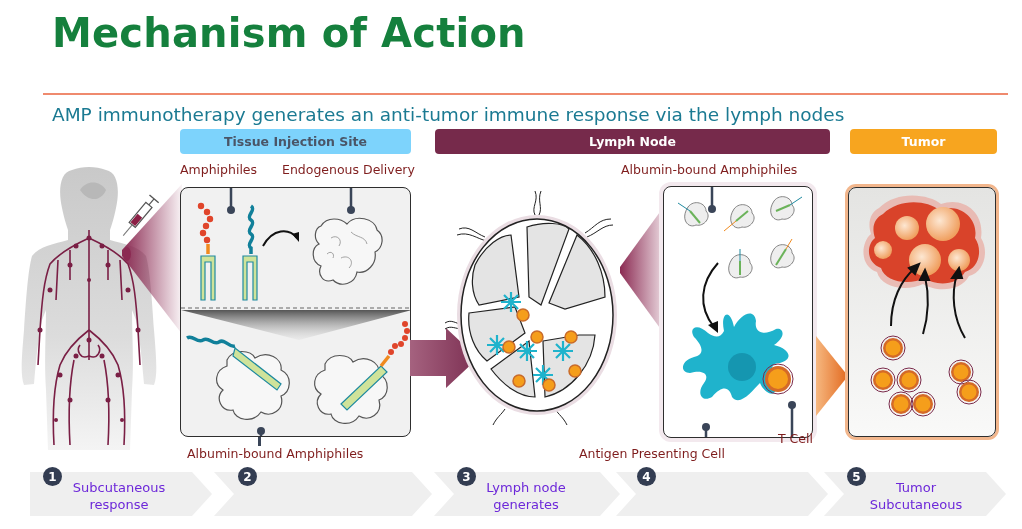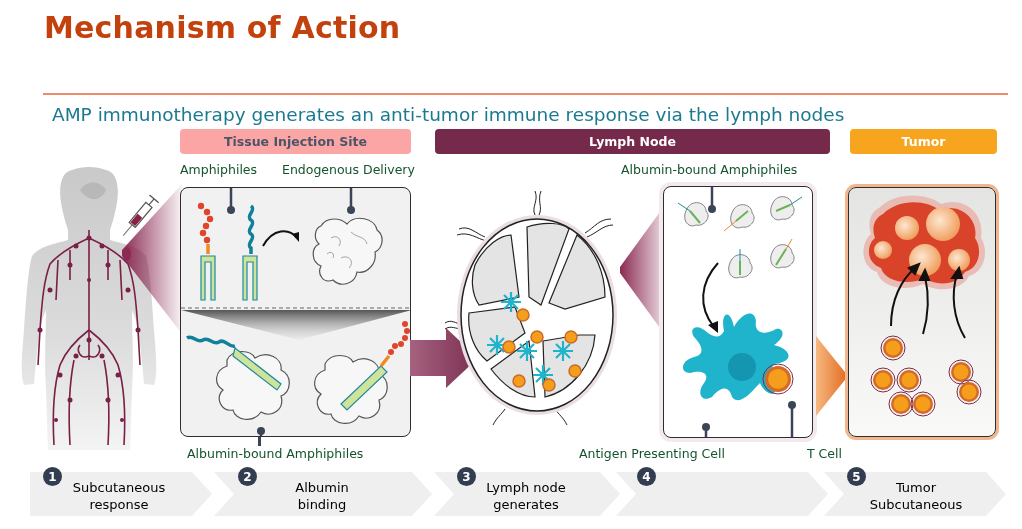--- a/index.html
+++ b/index.html
@@ -1,38 +1,38 @@
 <!DOCTYPE html>
 <html><head>
 <meta charset="utf-8">
 <style>
   * { box-sizing: border-box; margin: 0; padding: 0; }
   html, body { width: 1022px; height: 529px; background: #ffffff; overflow: hidden; }
   body { position: relative; font-family: "DejaVu Sans", sans-serif; color: #3d4a5c; }
 
-  .title { position: absolute; left: 44px; top: 10px; font-size: 30px; font-weight: bold; color: #c2410c; letter-spacing: 0.2px; }
+  .title { position: absolute; left: 52px; top: 10px; font-size: 40px; font-weight: bold; color: #15803d; letter-spacing: 0.2px; }
   .subtitle { position: absolute; left: 52px; top: 64px; font-size: 18.5px; color: #1b7a92; margin-top: 40px; }
   .rule { position: absolute; left: 43px; top: 93px; width: 965px; height: 1.5px; background: #ef8a6e; }
 
   .section-bar { position: absolute; top: 129px; height: 25px; border-radius: 4px; font-size: 12.5px; font-weight: bold;
     display: flex; align-items: center; justify-content: center; }
-  .bar-tissue { left: 180px; width: 231px; background: #fca5a5; color: #4a5567; }
+  .bar-tissue { left: 180px; width: 231px; background: #7dd3fc; color: #4a5567; }
   .bar-lymph { left: 435px; width: 395px; background: #762a4b; color: #ffffff; }
   .bar-tumor { left: 850px; width: 147px; background: #f7a51f; color: #ffffff; }
 
-  .label { position: absolute; font-size: 12.5px; color: #14532d; white-space: nowrap; }
+  .label { position: absolute; font-size: 12.5px; color: #7f1d1d; white-space: nowrap; }
 
   .panel { position: absolute; border: 1.6px solid #2e2e2e; border-radius: 8px; background: #f1f1f1; overflow: hidden; }
   .panel-tissue { left: 180px; top: 187px; width: 231px; height: 250px; }
   .panel-delivery { left: 663px; top: 186px; width: 150px; height: 252px; background: #ffffff; box-shadow: 0 0 0 4px #f3e9ee; }
   .panel-tumor { left: 848px; top: 187px; width: 148px; height: 250px; background: linear-gradient(#e4e4e2, #f9f9f8); box-shadow: 0 0 0 3px #f2b68c; }
   .step { position: absolute; top: 463px; height: 60px; }
   .step-num { position: absolute; width: 19px; height: 19px; border-radius: 50%; background: #333d52; color: #fff; font-size: 12px; font-weight: bold;
     display: flex; align-items: center; justify-content: center; }
-  .step-text { position: absolute; font-size: 13px; color: #000000; text-align: center; line-height: 17px; }
+  .step-text { position: absolute; font-size: 13px; color: #6d28d9; text-align: center; line-height: 17px; }
 
   svg { position: absolute; overflow: visible; }
 </style>
 </head>
 <body>
 
 <div class="title">Mechanism of Action</div>
 <div class="subtitle">AMP immunotherapy generates an anti-tumor immune response via the lymph nodes</div>
 <div class="rule"></div>
 
@@ -282,21 +282,21 @@
       <circle cx="114" cy="192" r="13" fill="#d46a28"></circle>
       <circle cx="114" cy="192" r="10" fill="#f59e1b"></circle>
     </g>
     <circle cx="42" cy="240" r="4" fill="#3a4558"></circle>
       <line x1="42" y1="240" x2="42" y2="256" stroke="#3a4558" stroke-width="2.5"></line>
     <circle cx="128" cy="218" r="4" fill="#3a4558"></circle>
       <line x1="128" y1="218" x2="128" y2="256" stroke="#3a4558" stroke-width="2.5"></line>
   </svg>
 </div>
 <div class="label" style="left:579px;top:446px;">Antigen Presenting Cell</div>
-<div class="label" style="left:778px;top:446px;margin-left:29px;">T Cell</div>
+<div class="label" style="left:778px;top:431px;">T Cell</div>
 
 <svg width="34" height="80" style="left:816px;top:336px;" viewBox="0 0 34 80">
   <defs>
     <linearGradient id="arrowGrad2" x1="0" y1="0" x2="1" y2="0">
       <stop offset="0" stop-color="#f6b880"></stop>
         <stop offset="1" stop-color="#e2691f"></stop>
     </linearGradient>
   </defs>
   <path d="M0 0 L32 40 L0 80 Z" fill="url(#arrowGrad2)"></path>
 </svg>
@@ -378,24 +378,20 @@
 
 <div class="step" style="left:42px;width:170px;">
   <div class="step-num" style="left:1px;top:4px;">1</div>
   <div class="step-text" style="left:22px;top:16px;width:110px;">
     <div>Subcutaneous</div>
       <div>response</div>
   </div>
 </div>
 <div class="step" style="left:237px;width:190px;">
   <div class="step-num" style="left:1px;top:4px;">2</div>
-  <div class="step-text" style="left:40px;top:16px;width:90px;">
-    <div>Albumin</div>
-      <div>binding</div>
-  </div>
 </div>
 <div class="step" style="left:456px;width:170px;">
   <div class="step-num" style="left:1px;top:4px;">3</div>
   <div class="step-text" style="left:22px;top:16px;width:96px;">
     <div>Lymph node</div>
       <div>generates</div>
   </div>
 </div>
 <div class="step" style="left:636px;width:190px;">
   <div class="step-num" style="left:1px;top:4px;">4</div>

